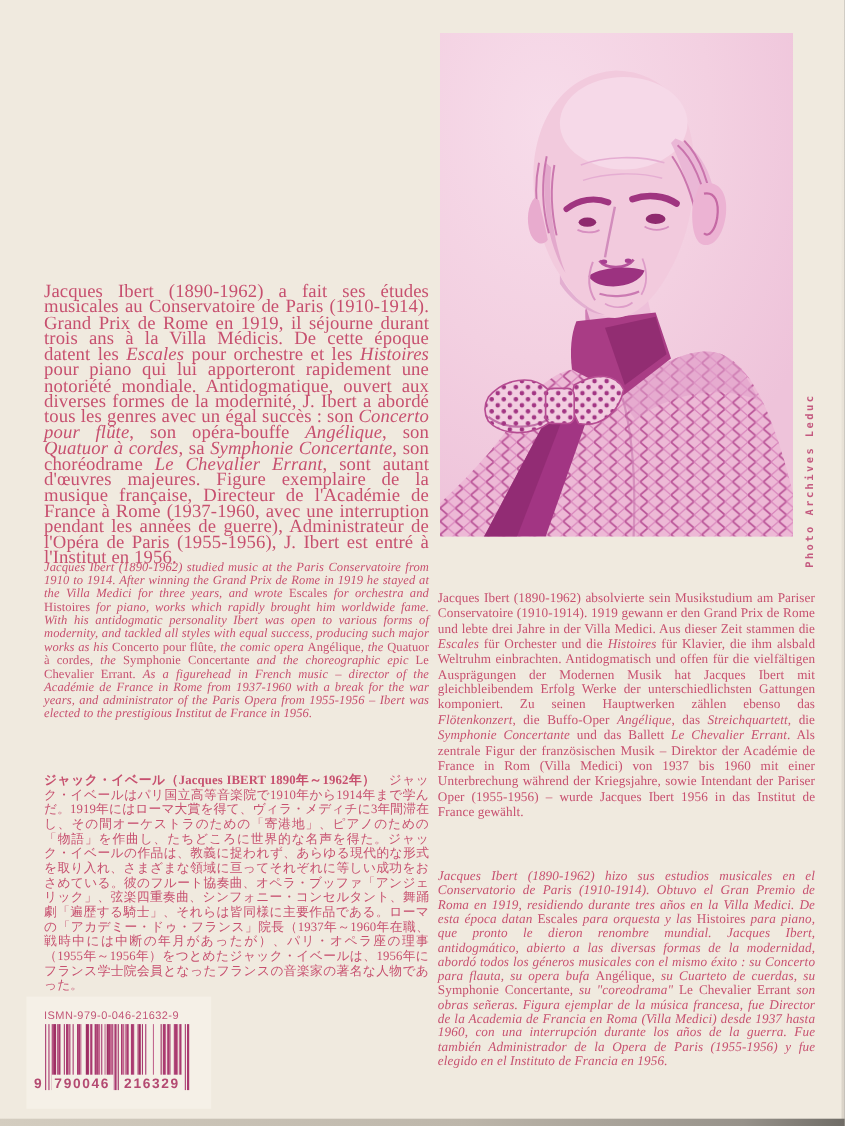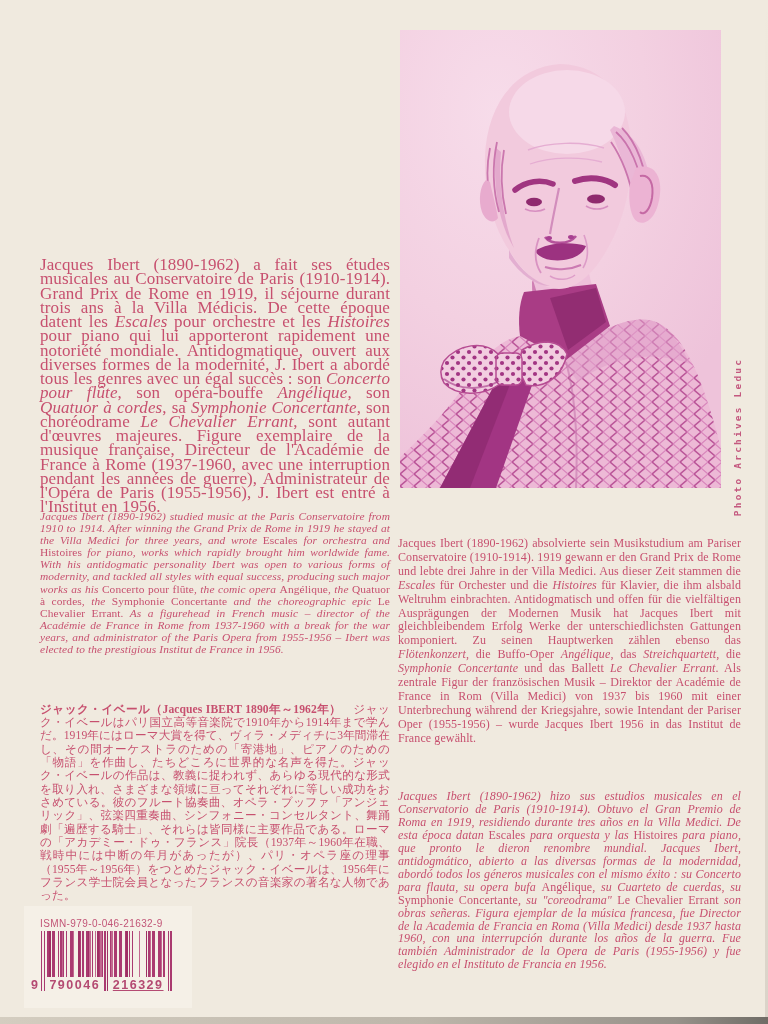--- a/index.html
+++ b/index.html
@@ -63,21 +63,21 @@
   .bars .module.on:nth-child(7n){background:#9e2f63;}
   .digit-box{
     position:absolute;bottom:-2px;height:16px;
     background:#f5f0e7;
     font-family:"Liberation Sans", sans-serif;
     font-size:12.5px;line-height:16px;font-weight:bold;
     color:#b44a72;text-align:center;letter-spacing:1.5px;
     overflow:hidden;
   }
   .digit-box.g1{left:4.2%;width:43.2%;}
-  .digit-box.g2{left:52.6%;width:43.2%;text-decoration:underline;}
+  .digit-box.g2{left:52.6%;width:43.2%;}
   .lead-digit{
     position:absolute;left:-10px;bottom:-2px;height:16px;
     font-family:"Liberation Sans", sans-serif;
     font-size:12.5px;line-height:16px;font-weight:bold;color:#b44a72;
   }
 
   .page-edge{
     position:absolute;left:0;bottom:0;width:768px;height:7px;
     background:linear-gradient(90deg,#d4cdc0 0%,#bdb6aa 55%,#97928a 88%,#6f6c66 100%);
   }

